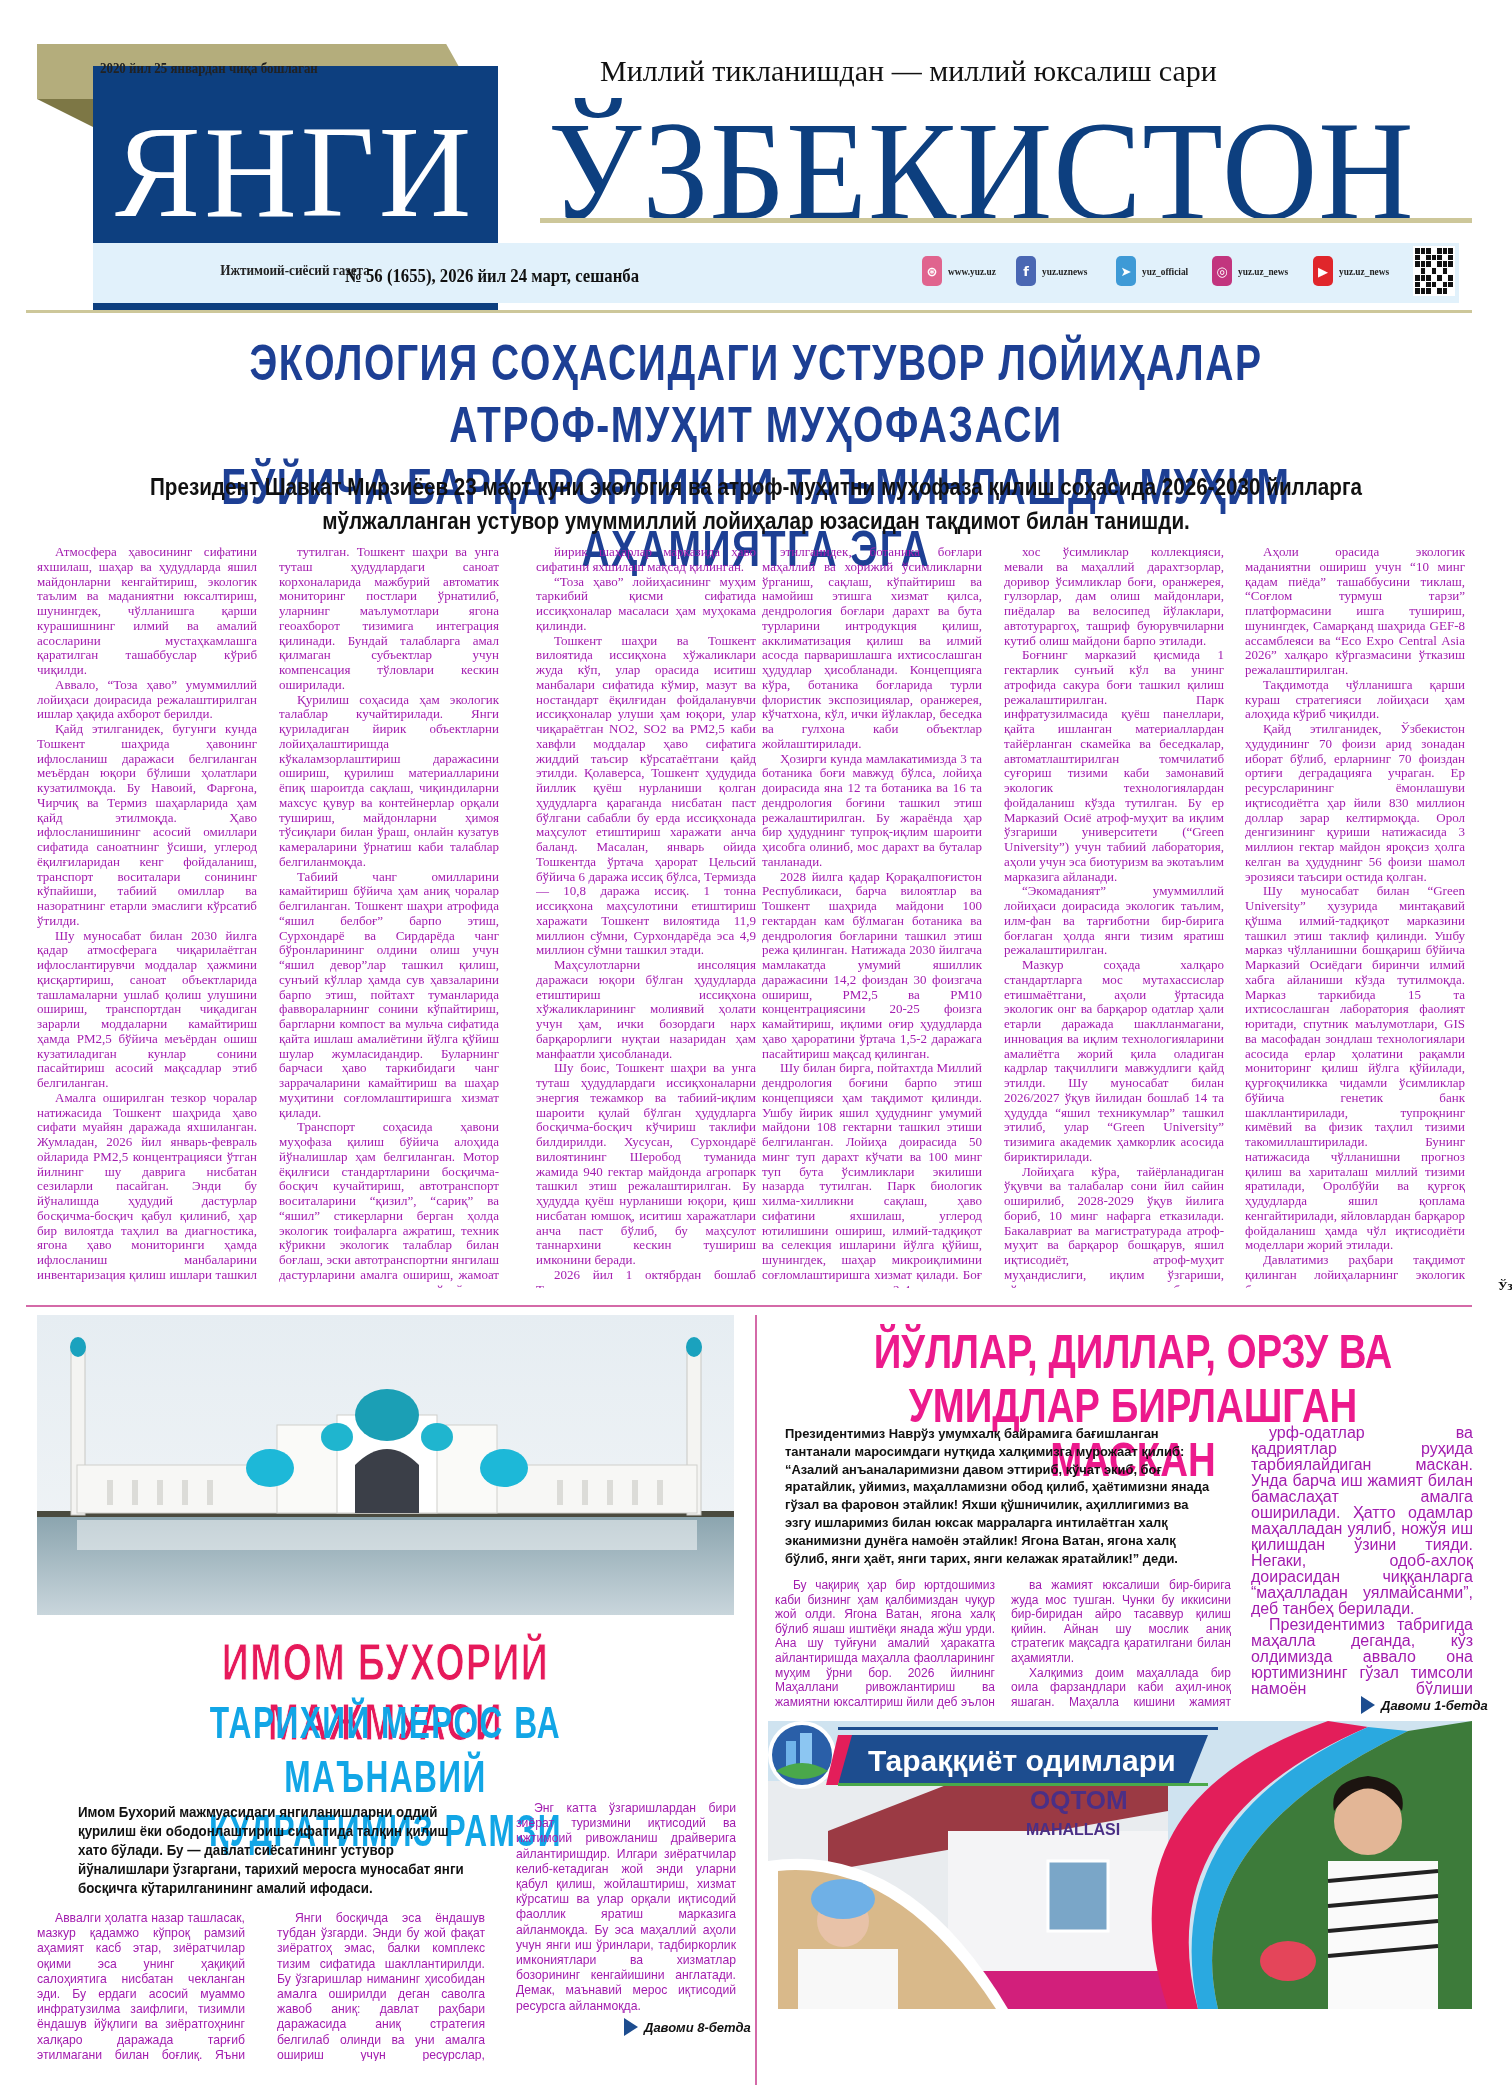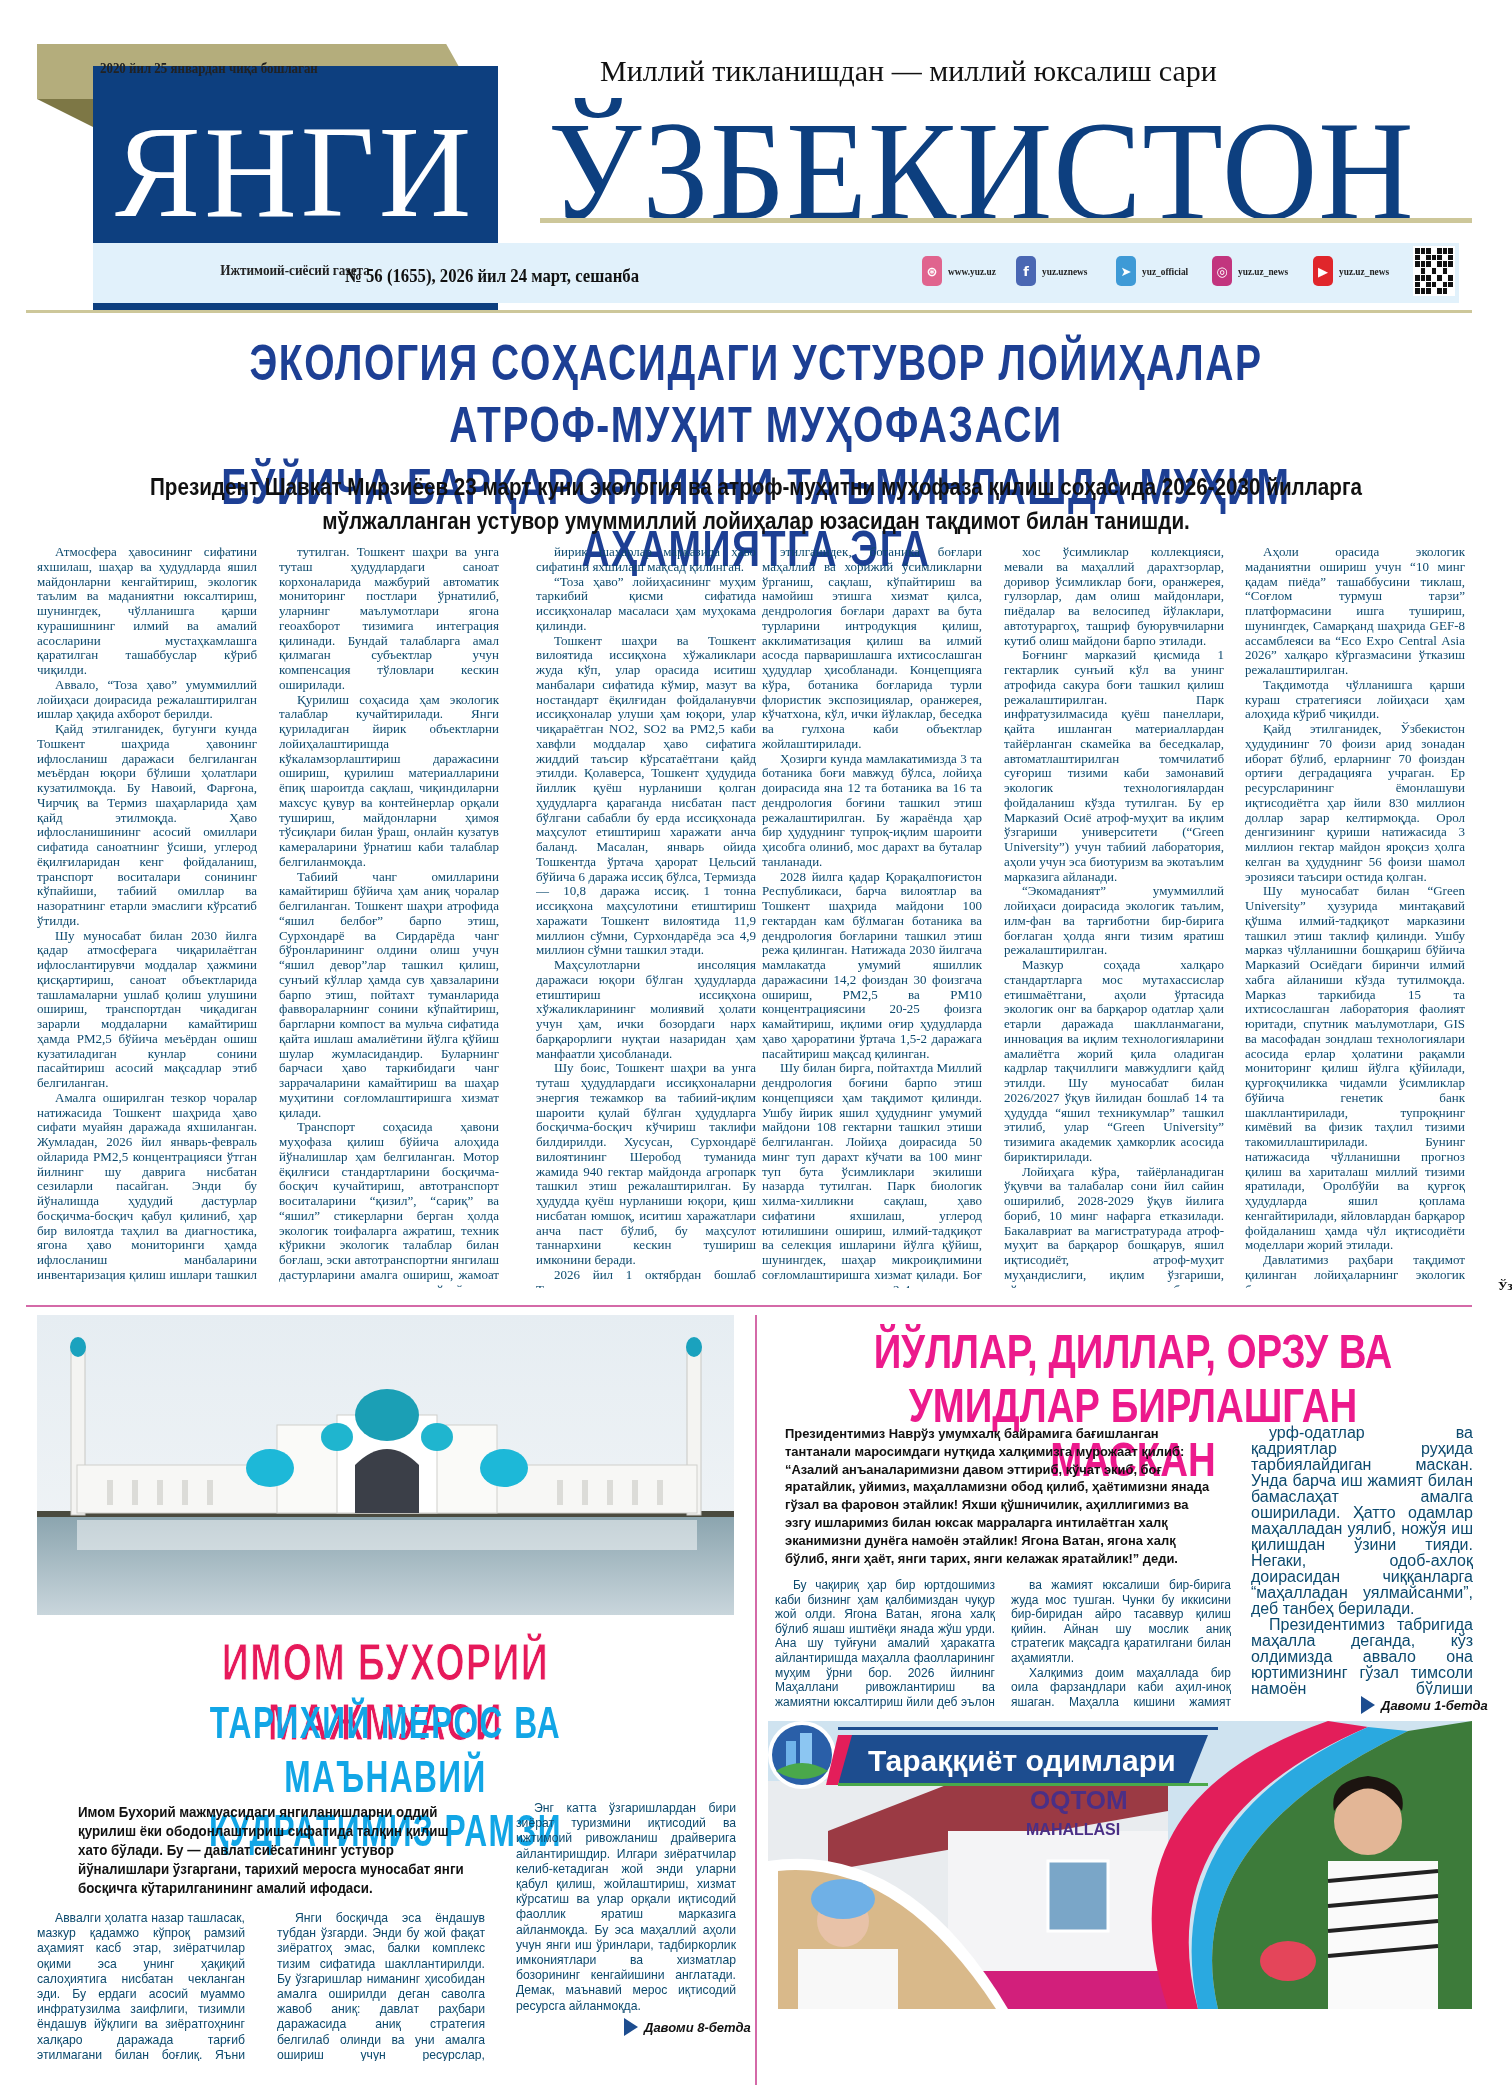--- a/index.html
+++ b/index.html
@@ -22,21 +22,21 @@
 .social{top:256px;display:flex;align-items:center;gap:6px}
 .soc-ico{width:20px;height:30px;border-radius:5px;display:flex;align-items:center;justify-content:center;color:#fff;font-family:"DejaVu Sans",sans-serif;font-size:13px;font-weight:bold}
 .soc-lbl{font-size:11px;font-weight:bold;color:#222;transform:scaleX(.85);transform-origin:left;white-space:nowrap}
 #qr{left:1413px;top:246px;width:42px;height:50px;background:#fff;display:grid;grid-template-columns:repeat(7,1fr);grid-template-rows:repeat(7,1fr);gap:1px;padding:2px}
 #qr span{background:#111}
 #qr span.w{background:#fff}
 
 #head1{left:0;top:332px;width:1512px;text-align:center;font-family:"Liberation Sans",sans-serif;font-weight:bold;color:#1d3f94;font-size:50px;line-height:62px;letter-spacing:2px;transform:scaleX(.78)}
 #lead{left:0;top:470px;width:1512px;text-align:center;font-family:"Liberation Sans",sans-serif;font-weight:bold;color:#111;font-size:24px;line-height:34px;transform:scaleX(.86)}
 
-.col{font-size:13px;line-height:14.75px;text-align:justify;color:#0c4a6e;overflow:hidden;hyphens:auto}
+.col{font-size:13px;line-height:14.75px;text-align:justify;color:#a21caf;overflow:hidden;hyphens:auto}
 .col p{text-indent:18px}
 #cols1 .col{top:545px;height:743px}
 #rule-pink{left:26px;top:1305px;width:1446px;height:2px;background:#d46aa8}
 #uza{left:1498px;top:1278px;font-weight:bold;font-size:13px}
 
 #mosque{left:37px;top:1315px;width:697px;height:300px;overflow:hidden;background:linear-gradient(#e8eef3 0%,#eef3f7 55%,#d8e0e6 60%,#b9c8d0 70%,#c9d6dc 100%)}
 #mosque-title1{left:37px;top:1632px;width:697px;text-align:center;font-family:"Liberation Sans",sans-serif;font-weight:bold;font-size:52px;color:#e6195a;letter-spacing:2px;transform:scaleX(.72);-webkit-text-stroke:1px #fff}
 #mosque-title2{left:37px;top:1696px;width:697px;text-align:center;font-family:"Liberation Sans",sans-serif;font-weight:bold;font-size:44px;line-height:54px;color:#12a6e6;letter-spacing:2px;transform:scaleX(.72)}
 #mosque-lead{left:78px;top:1803px;width:430px;font-family:"Liberation Sans",sans-serif;font-weight:bold;font-size:14.5px;line-height:19px;color:#111;transform:scaleX(.92);transform-origin:left}
 #cols2 .col{font-family:"Liberation Sans",sans-serif;font-size:12.2px;line-height:15.2px}

